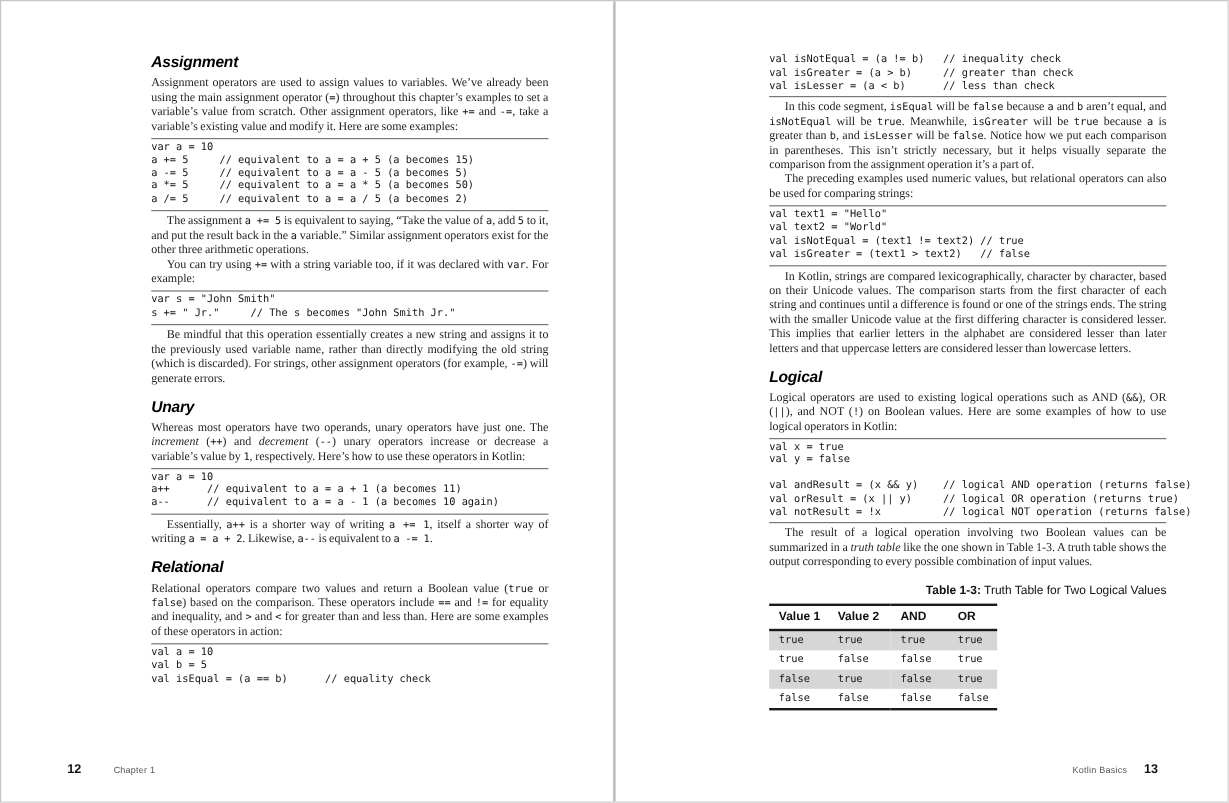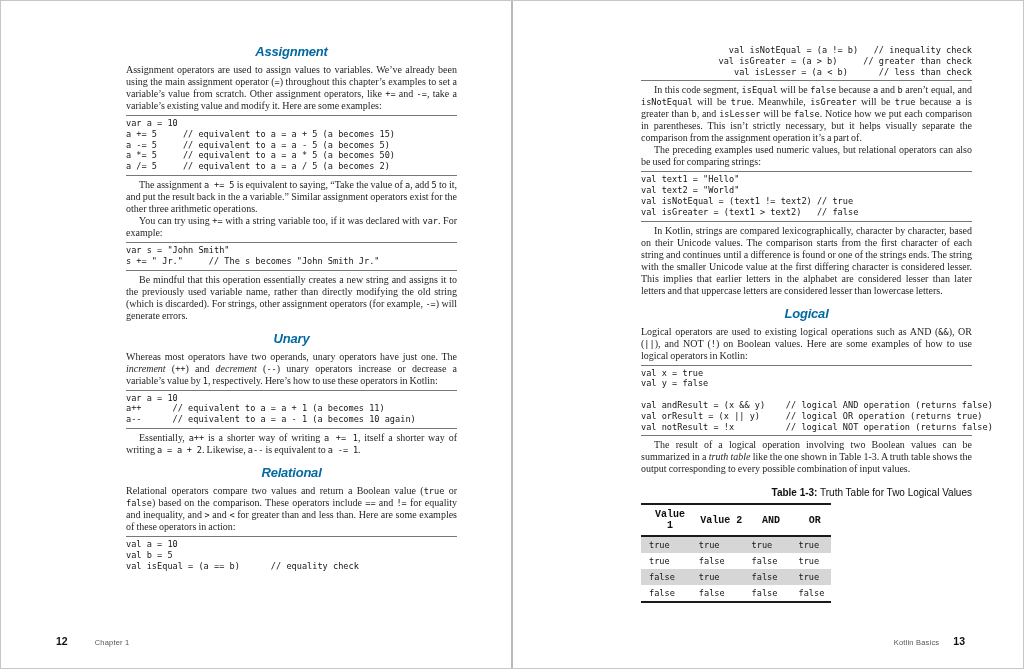--- a/index.html
+++ b/index.html
@@ -18,23 +18,22 @@
   }
   .flow{position:absolute;top:44px;width:331px;}
   .flow-left{left:125px;}
   .flow-right{left:640px;}
 
   .heading{
     font-family:"Liberation Sans",sans-serif;
     font-style:italic;font-weight:700;
     font-size:13px;line-height:14px;
     letter-spacing:-0.2px;
-    color:#0369a1;
+    color:#000000;
     margin:10px 0 5px 0;
-    text-align:center;
   }
   .flow .heading:first-child{margin-top:0;}
 
   .para{
     font-family:"Liberation Serif",serif;
     font-size:10px;line-height:12px;
     word-spacing:-0.4px;
     text-align:justify;
     margin:0;
   }
@@ -49,42 +48,42 @@
   .codeblock{
     margin:3px 0;
     padding:2px 0 3px 0;
     border-top:1px solid var(--code-rule,#777);
     border-bottom:1px solid var(--code-rule,#777);
     font-family:"DejaVu Sans Mono",monospace;
     font-size:8.6px;line-height:10.8px;
     color:#141414;
     white-space:pre;
   }
-  .codeblock.no-top{border-top:none;padding-top:0;margin-top:0;text-align:right;}
+  .codeblock.no-top{border-top:none;padding-top:0;margin-top:0;}
   .codeblock.no-bottom{border-bottom:none;}
 
   .tbl-caption{
     font-family:"Liberation Sans",sans-serif;
     font-size:10px;line-height:12px;
     margin:12px 0 4px 0;
     color:#101010;
     text-align:right;
   }
   .cap-bold{font-weight:700;}
 
   table.truth{
     border-collapse:collapse;
     width:190px;
     border-top:2px solid var(--table-border,#1a1a1a);
     border-bottom:2px solid var(--table-border,#1a1a1a);
   }
   table.truth th{
-    font-family:Liberation Mono, monospace;
+    font-family:Liberation Sans, sans-serif;
     font-weight:700;font-size:10px;
-    text-align:center;
+    text-align:left;
     padding:4px 0 4px 8px;
     border-bottom:2px solid var(--table-border,#1a1a1a);
     color:#101010;
   }
   table.truth td{
     font-family:"DejaVu Sans Mono",monospace;
     font-size:8.6px;
     padding:3px 0 3px 8px;
     color:#141414;
   }

